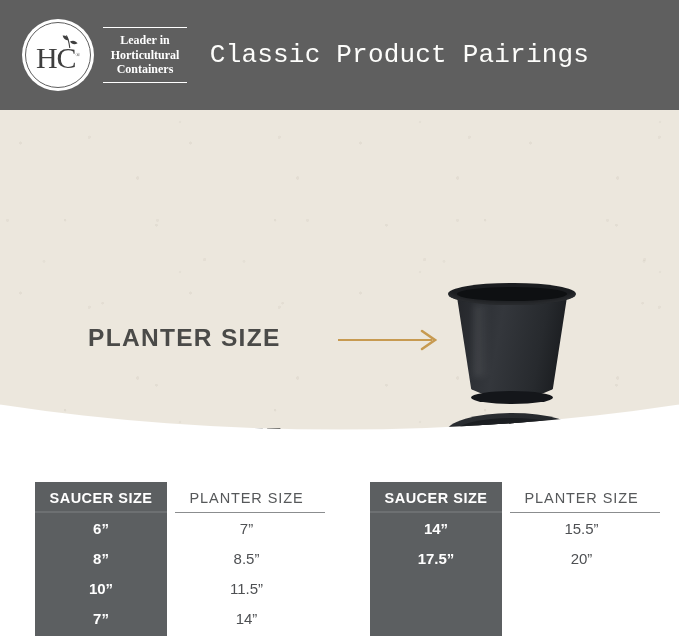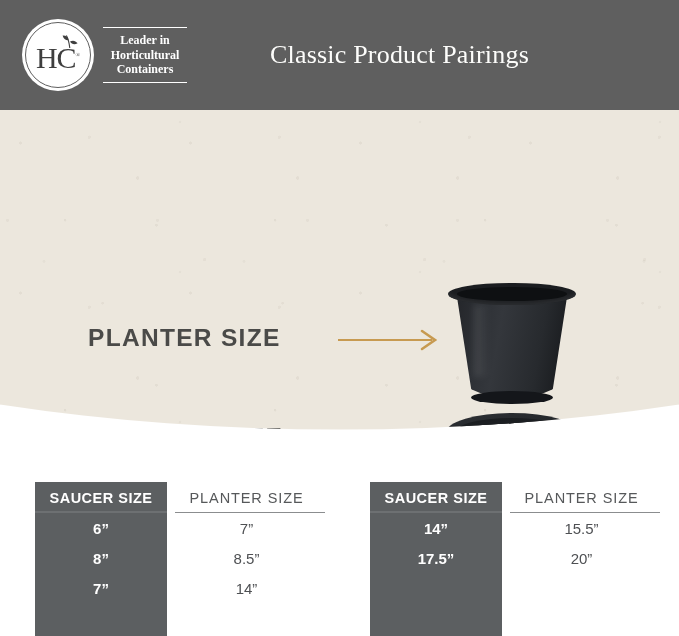--- a/index.html
+++ b/index.html
@@ -45,21 +45,21 @@
     font-weight:bold; color:#ffffff;
     font-size:12px; line-height:1.23; text-align:center;
     padding:5px 2px 5px 2px;
     border-top:1.3px solid #ffffff; border-bottom:1.3px solid #ffffff;
     width:84px;
   }
   .header-title {
     position:absolute; left:0; top:0; width:679px; height:110px;
     display:flex; align-items:center; justify-content:center;
     padding-left:120px;
-    font-family:Liberation Serif, serif;
+    font-family:Liberation Mono, monospace;
     font-size:26px; color:#fdfdfb; letter-spacing:0.2px;
     pointer-events:none;
   }
 
   
   .texture-panel {
     position:absolute; left:0; top:110px; width:679px; height:326px;
     background:
       radial-gradient(circle at 12% 22%, rgba(150,140,125,0.10) 0 1.4px, transparent 1.7px),
       radial-gradient(circle at 31% 58%, rgba(150,140,125,0.12) 0 1.1px, transparent 1.5px),
@@ -258,20 +258,24 @@
     <div class="tbl-body">
       <div class="tbl-row">
         <div class="cell-a">6”</div>
         <div class="cell-b">7”</div>
       </div>
       <div class="tbl-row">
         <div class="cell-a">8”</div>
         <div class="cell-b">8.5”</div>
       </div>
       <div class="tbl-row">
+        <div class="cell-a">10”</div>
+        <div class="cell-b">11.5”</div>
+      </div>
+      <div class="tbl-row">
         <div class="cell-a">7”</div>
         <div class="cell-b">14”</div>
       </div>
     </div>
   </div>
 
   <div class="tbl tbl-right">
     <div class="tbl-shade"></div>
     <div class="tbl-hdr-row">
       <div class="hdr-cell-a">SAUCER SIZE</div>

